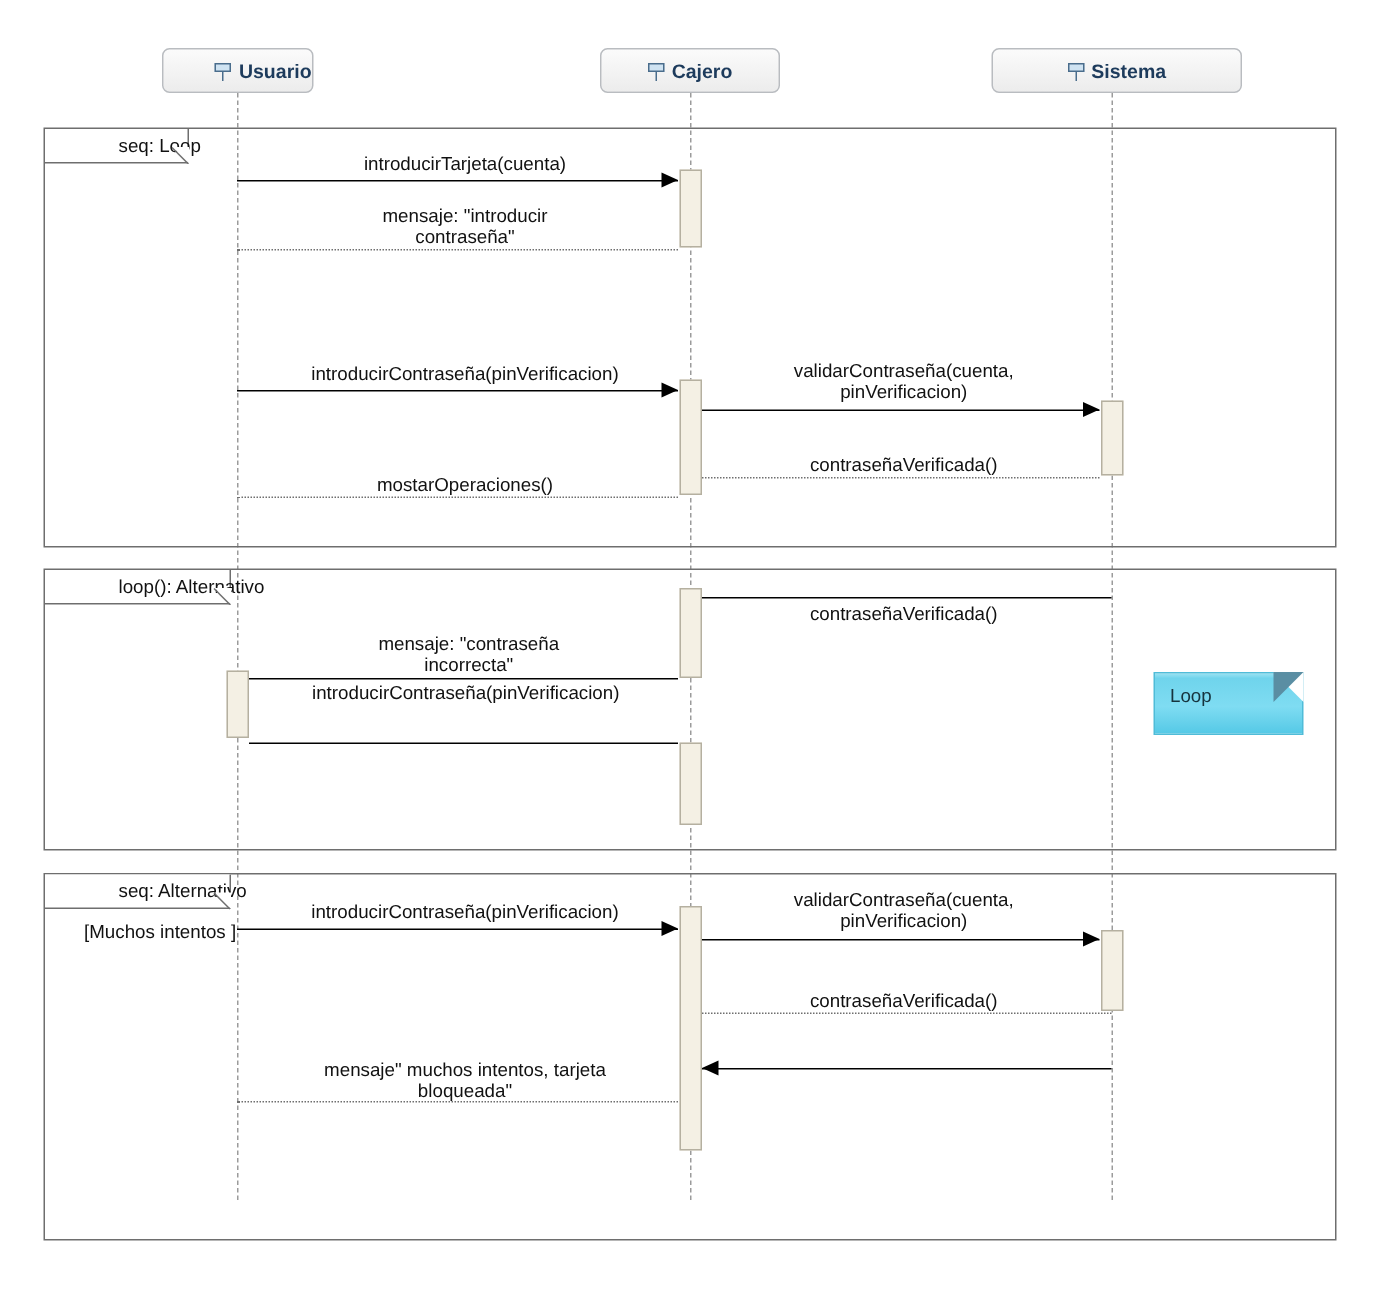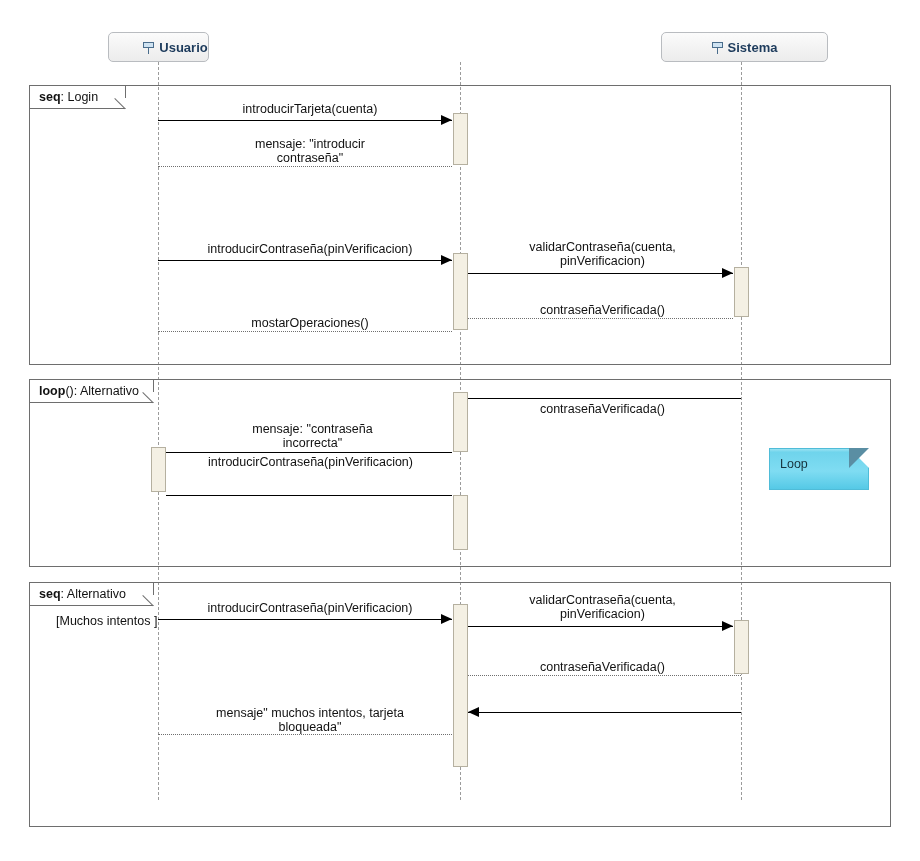--- a/index.html
+++ b/index.html
@@ -92,21 +92,21 @@
     box-sizing: border-box;
     background: #ffffff;
     display: flex;
     align-items: center;
     padding-left: 9px;
     padding-right: 20px;
     font-size: 12.5px;
     color: #111;
     white-space: nowrap;
   }
-  .frag-tab .kw { font-weight: bold; }
+  .frag-tab .kw { font-weight: normal; margin-left: 40px; }
   .frag-corner {
     position: absolute;
     width: 0; height: 0;
     border-left: 11px solid transparent;
     border-top: 11px solid #ffffff;
     pointer-events: none;
   }
   .frag-corner::after {
     content: "";
     position: absolute;
@@ -204,21 +204,21 @@
   <div class="layer" id="layer-lifelines">
       <div class="lifeline" style="left: 158px; top: 62px; height: 738px;"></div>
       <div class="lifeline" style="left: 460px; top: 62px; height: 738px;"></div>
       <div class="lifeline" style="left: 741px; top: 62px; height: 738px;"></div>
     </div>
   <div class="layer" id="layer-fragments">
       <div class="fragment" style="left: 29px; top: 85px; width: 862px; height: 280px;">
         <div class="frag-tab" style="width: 96px;">
           <span class="kw">seq</span>
           <span></span>
-          <span>: Login</span>
+          <span>: Loop</span>
         </div>
         <div class="frag-corner" style="left: 85px; top: 12px;"></div>
       </div>
       <div class="fragment" style="left: 29px; top: 379px; width: 862px; height: 188px;">
         <div class="frag-tab" style="width: 124px;">
           <span class="kw">loop</span>
           <span>()</span>
           <span>: Alternativo</span>
         </div>
         <div class="frag-corner" style="left: 113px; top: 12px;"></div>
@@ -323,20 +323,27 @@
       <div class="note" style="left: 769px; top: 448px; width: 100px; height: 42px;"><span>Loop</span><div class="note-fold"></div><div class="note-fold-tri"></div></div>
     </div>
   <div class="layer" id="layer-heads">
       <div class="lifeline-head" style="left: 108px; top: 32px; width: 101px; padding-left: 34px;">
         <span class="ll-icon">
           <i class="bar"></i>
           <i class="stem"></i>
         </span>
         <span>Usuario</span>
       </div>
+      <div class="lifeline-head" style="left: 400px; top: 32px; width: 120px;">
+        <span class="ll-icon">
+          <i class="bar"></i>
+          <i class="stem"></i>
+        </span>
+        <span>Cajero</span>
+      </div>
       <div class="lifeline-head" style="left: 661px; top: 32px; width: 167px;">
         <span class="ll-icon">
           <i class="bar"></i>
           <i class="stem"></i>
         </span>
         <span>Sistema</span>
       </div>
     </div>
 </div>
 

